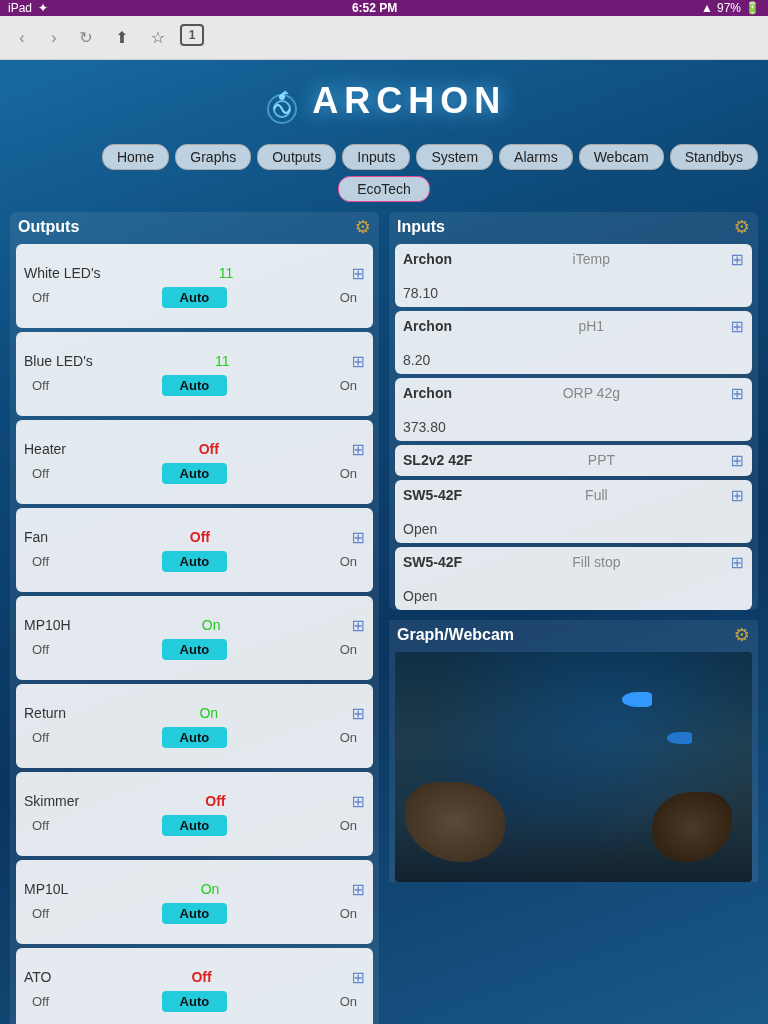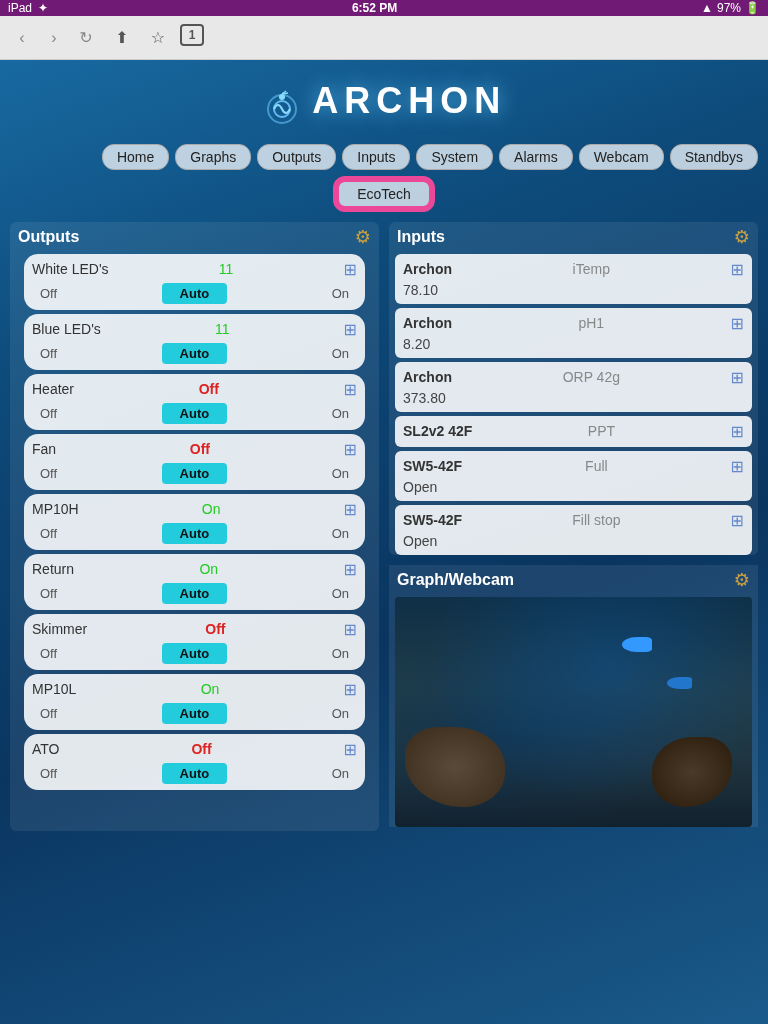--- a/index.html
+++ b/index.html
@@ -109,21 +109,21 @@
       padding: 4px 14px;
       font-size: 14px;
       cursor: pointer;
       color: #222;
     }
     .nav-sub {
       display: flex; justify-content: center; margin-bottom: 10px;
     }
     .nav-sub-item {
       background: rgba(220,230,240,0.85);
-      border: 6px solid #ec4899;
+      border: 1px solid #ec4899;
       border-radius: 12px;
       padding: 4px 18px;
       font-size: 14px;
       cursor: pointer;
       color: #222;
     }
 
     
     .main-grid {
       display: grid;
@@ -149,23 +149,23 @@
     }
     .gear-icon {
       font-size: 18px;
       color: #c8a040;
       cursor: pointer;
     }
 
     
     .device-card {
       background: rgba(255,255,255,0.88);
-      border-radius: 14px;
-      margin: 4px 14px;
-      padding: 6px 8px;
+      border-radius: 6px;
+      margin: 4px 6px;
+      padding: 20px 8px;
     }
     .device-row1 {
       display: flex;
       justify-content: space-between;
       align-items: center;
       margin-bottom: 4px;
     }
     .device-name {
       font-size: 14px;
       color: #333;
@@ -218,21 +218,21 @@
       font-weight: bold;
       color: #333;
     }
     .input-label {
       font-size: 14px;
       color: #888;
     }
     .input-value {
       font-size: 14px;
       color: #444;
-      margin-top: 3px;
+      margin-top: 16px;
     }
 
     
     .graph-panel {
       background: rgba(255,255,255,0.08);
       border-radius: 0;
       margin-top: 10px;
     }
     .graph-header {
       display: flex;

